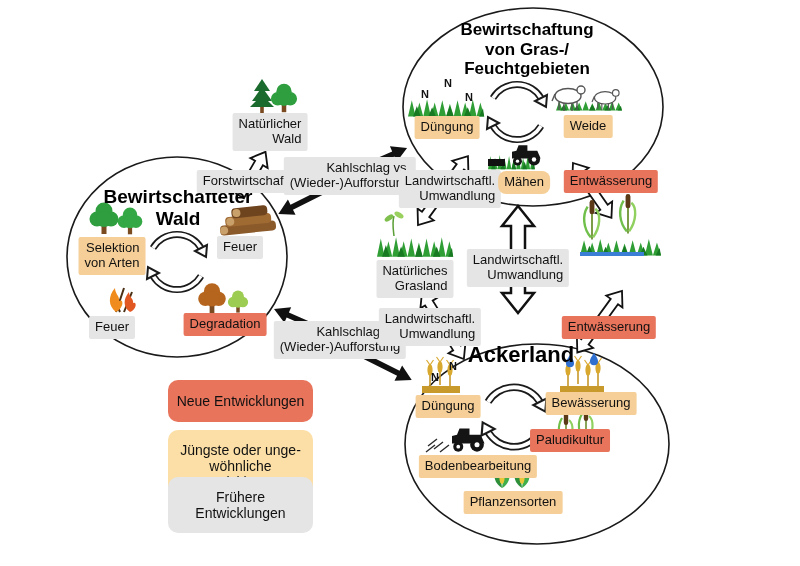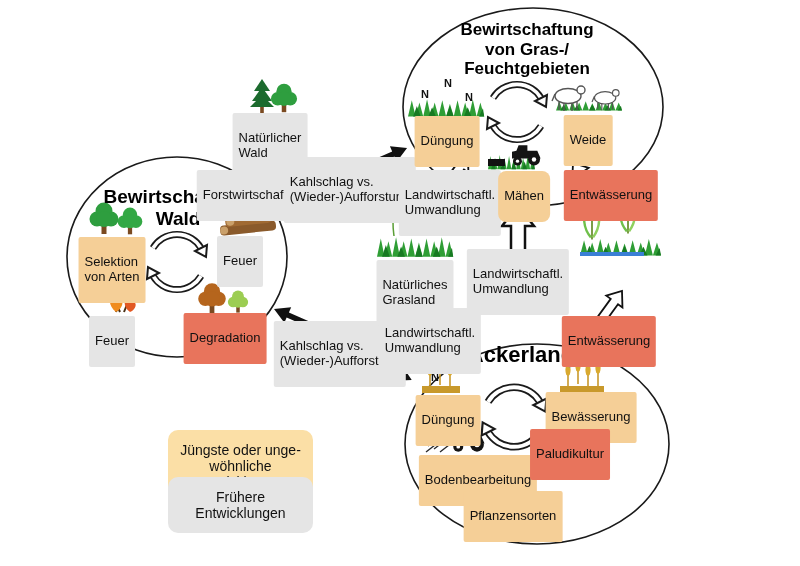--- a/index.html
+++ b/index.html
@@ -1,20 +1,20 @@
 <!DOCTYPE html>
 <html><head>
 <meta charset="utf-8">
 <style>
   html,body{margin:0;padding:0;background:#fff;}
   .canvas{position:relative;width:800px;height:566px;background:#fff;overflow:hidden;
           font-family:"Liberation Sans", sans-serif;color:#111;}
   .canvas svg.layer{position:absolute;left:0;top:0;}
   .lbl{position:absolute;transform:translateX(-50%);font-size:13px;line-height:1.15;
-       padding:18px 6px;text-align:left;white-space:pre-line;border-radius:2px;color:#111;}
+       padding:4px 6px;text-align:right;white-space:pre-line;border-radius:2px;color:#111;}
   .bg-gray{background:#e5e5e5;}
   .bg-orange{background:#f5cf97;}
   .bg-red{background:#e8745c;}
   .title{position:absolute;transform:translateX(-50%);font-weight:bold;text-align:center;
          white-space:pre-line;color:#000;}
   .t-forest{font-size:19px;line-height:1.15;}
   .t-gras{font-size:17px;line-height:1.15;}
   .t-acker{font-size:22px;}
   .legend-box{position:absolute;left:168px;width:145px;border-radius:10px;font-size:14px;
               line-height:1.15;text-align:center;white-space:pre-line;box-sizing:border-box;color:#111;}
@@ -242,17 +242,18 @@
 <div class="lbl bg-orange" style="left:448px;top:395px;">Düngung</div>
 <div class="lbl bg-orange" style="left:591px;top:392px;">Bewässerung</div>
 <div class="lbl bg-orange" style="left:478px;top:455px;">Bodenbearbeitung</div>
 <div class="lbl bg-orange" style="left:513px;top:491px;">Pflanzensorten</div>
 
 <div class="lbl bg-red" style="left:225px;top:313px;">Degradation</div>
 <div class="lbl bg-red" style="left:611px;top:170px;">Entwässerung</div>
 <div class="lbl bg-red" style="left:609px;top:316px;">Entwässerung</div>
 <div class="lbl bg-red" style="left:570px;top:429px;">Paludikultur</div>
 
+<div class="legend-box lg-new">Neue Entwicklungen</div>
 <div class="legend-box lg-recent">Jüngste oder unge-
 wöhnliche Entwicklungen</div>
 <div class="legend-box lg-earlier">Frühere Entwicklungen</div>
 
 </div>
 
 </body></html>

